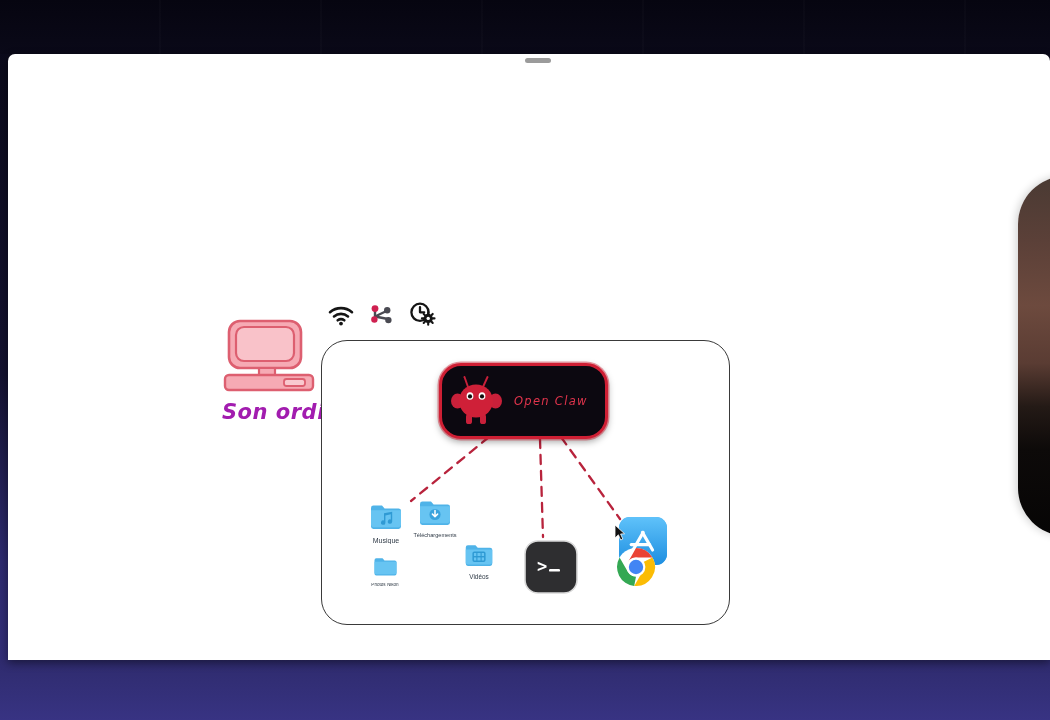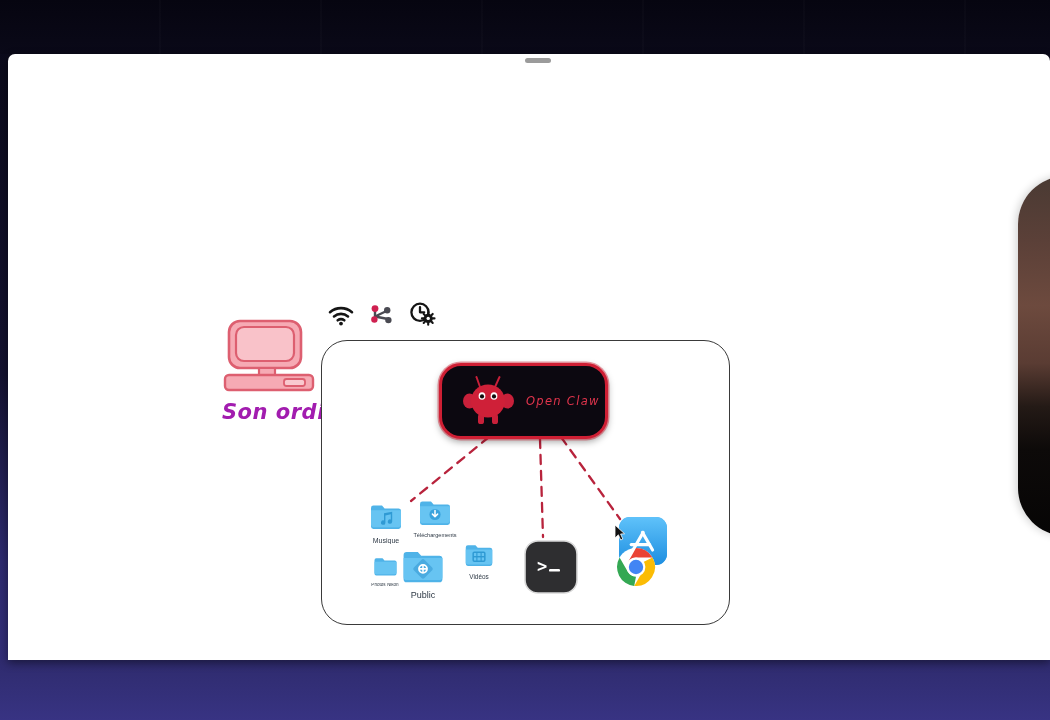--- a/index.html
+++ b/index.html
@@ -107,21 +107,21 @@
     position: absolute;
     left: 431px; top: 309px;
     width: 169px; height: 76px;
     border-radius: 22px;
     background: #0c0810;
     border: 3px solid #cf1f34;
     box-shadow: 0 0 0 1.5px rgba(207,31,52,0.45),
                 0 3px 7px rgba(0,0,0,0.35);
     display: flex;
     align-items: center;
-    padding-left: 20px;
+    padding-left: 8px;
     gap: 10px;
   }
 
   .openclaw-label {
     color: #e0344c;
     font-family: "DejaVu Sans", sans-serif;
     font-size: 11.5px;
     font-style: italic;
     letter-spacing: 1.3px;
   }
@@ -324,33 +324,20 @@
       <span>
         <svg width="25" height="22" viewBox="0 0 34 30">
           <path d="M2 7 a2.4 2.4 0 0 1 2.4-2.4 h8.6 l2.6 2.8 h14 a2.4 2.4 0 0 1 2.4 2.4 v15.8
                    a2.4 2.4 0 0 1 -2.4 2.4 h-25.2 a2.4 2.4 0 0 1 -2.4 -2.4 z" fill="#4fb3e8"></path>
           <path d="M2 9.2 h30 v14.6 a2.4 2.4 0 0 1 -2.4 2.4 h-25.2 a2.4 2.4 0 0 1 -2.4 -2.4 z" fill="#67c4f2"></path>
         </svg>
       </span>
       <div class="caption">Photos Nikon</div>
     </div>
 
-    <div class="desk-item" id="item-public">
-      <span>
-        <svg width="44" height="39" viewBox="0 0 34 30">
-          <path d="M2 7 a2.4 2.4 0 0 1 2.4-2.4 h8.6 l2.6 2.8 h14 a2.4 2.4 0 0 1 2.4 2.4 v15.8
-                   a2.4 2.4 0 0 1 -2.4 2.4 h-25.2 a2.4 2.4 0 0 1 -2.4 -2.4 z" fill="#4fb3e8"></path>
-          <path d="M2 9.2 h30 v14.6 a2.4 2.4 0 0 1 -2.4 2.4 h-25.2 a2.4 2.4 0 0 1 -2.4 -2.4 z" fill="#67c4f2"></path>
-          <rect x="11.2" y="11.8" width="11.6" height="11.6" rx="1.6" transform="rotate(45 17 17.6)" fill="#4aabe0"></rect>
-          <circle cx="17" cy="17.6" r="3.1" fill="none" stroke="#ffffff" stroke-width="1.4"></circle>
-          <path d="M17 14.5 v6.2 M13.9 17.6 h6.2" stroke="#ffffff" stroke-width="1.2"></path>
-        </svg>
-      </span>
-      <div class="caption">Public</div>
-    </div>
 
     <div class="desk-item" id="item-videos">
       <span>
         <svg width="30" height="27" viewBox="0 0 34 30">
           <path d="M2 7 a2.4 2.4 0 0 1 2.4-2.4 h8.6 l2.6 2.8 h14 a2.4 2.4 0 0 1 2.4 2.4 v15.8
                    a2.4 2.4 0 0 1 -2.4 2.4 h-25.2 a2.4 2.4 0 0 1 -2.4 -2.4 z" fill="#4fb3e8"></path>
           <path d="M2 9.2 h30 v14.6 a2.4 2.4 0 0 1 -2.4 2.4 h-25.2 a2.4 2.4 0 0 1 -2.4 -2.4 z" fill="#67c4f2"></path>
           <rect x="10.4" y="12.4" width="13.2" height="10.2" rx="1.3" fill="none" stroke="#2f9ad4" stroke-width="1.7"></rect>
           <path d="M10.4 17.5 h13.2" stroke="#2f9ad4" stroke-width="1.6"></path>
           <path d="M14.6 12.4 v10.2 M19.4 12.4 v10.2" stroke="#2f9ad4" stroke-width="1.3"></path>

